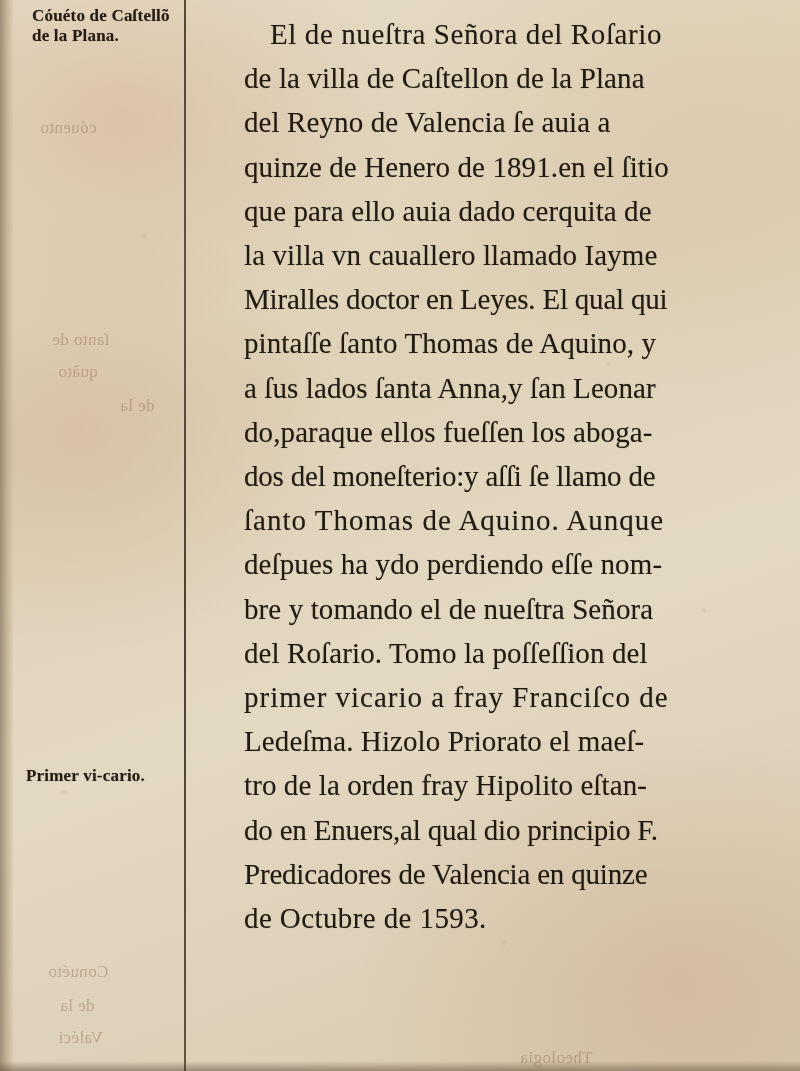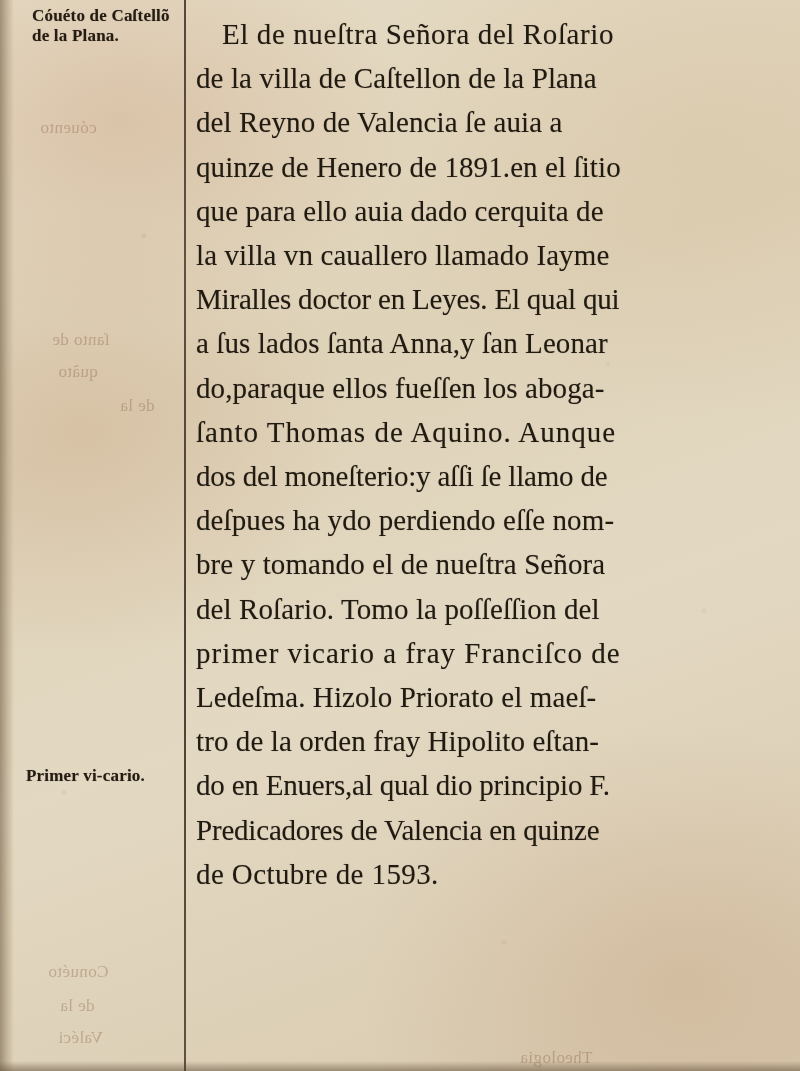--- a/index.html
+++ b/index.html
@@ -110,20 +110,21 @@
     width: 590px;
   }
   .line {
     color: #201a11;
     font-family: "Liberation Serif", serif;
     font-size: 29px;
     line-height: 44.2px;
     letter-spacing: .1px;
     white-space: nowrap;
     text-shadow: 0 0 1px rgba(35,25,15,.30);
+    margin-left: 48px;
   }
   .line.first {
     padding-left: 26px;
     letter-spacing: .6px;
   }
   .line.tight { letter-spacing: -0.2px; }
   .line.wide  { letter-spacing: 1.0px; }
   .line.last  { letter-spacing: .4px; }
 </style>
 </head>
@@ -152,24 +153,25 @@
   <div class="rule"></div>
 
   <div class="text-col">
     <div class="line first">El de nueſtra Señora del Roſario</div>
     <div class="line">de la villa de Caſtellon de la Plana</div>
     <div class="line">del Reyno de Valencia ſe auia a</div>
     <div class="line">quinze de Henero de 1891.en el ſitio</div>
     <div class="line">que para ello auia dado cerquita de</div>
     <div class="line">la villa vn cauallero llamado Iayme</div>
     <div class="line tight">Miralles doctor en Leyes. El qual qui</div>
+    <div class="line">pintaſſe ſanto Thomas de Aquino, y</div>
     <div class="line">a ſus lados ſanta Anna,y ſan Leonar</div>
     <div class="line">do,paraque ellos fueſſen los aboga-</div>
+    <div class="line tight">dos del moneſterio:y aſſi ſe llamo de</div>
     <div class="line wide">ſanto Thomas de Aquino. Aunque</div>
-    <div class="line tight">dos del moneſterio:y aſſi ſe llamo de</div>
     <div class="line">deſpues ha ydo perdiendo eſſe nom-</div>
     <div class="line">bre y tomando el de nueſtra Señora</div>
     <div class="line">del Roſario. Tomo la poſſeſſion del</div>
     <div class="line wide">primer vicario a fray Franciſco de</div>
     <div class="line">Ledeſma. Hizolo Priorato el maeſ-</div>
     <div class="line">tro de la orden fray Hipolito eſtan-</div>
     <div class="line tight">do en Enuers,al qual dio principio F.</div>
     <div class="line tight">Predicadores de Valencia en quinze</div>
     <div class="line last">de Octubre de 1593.</div>
   </div>

